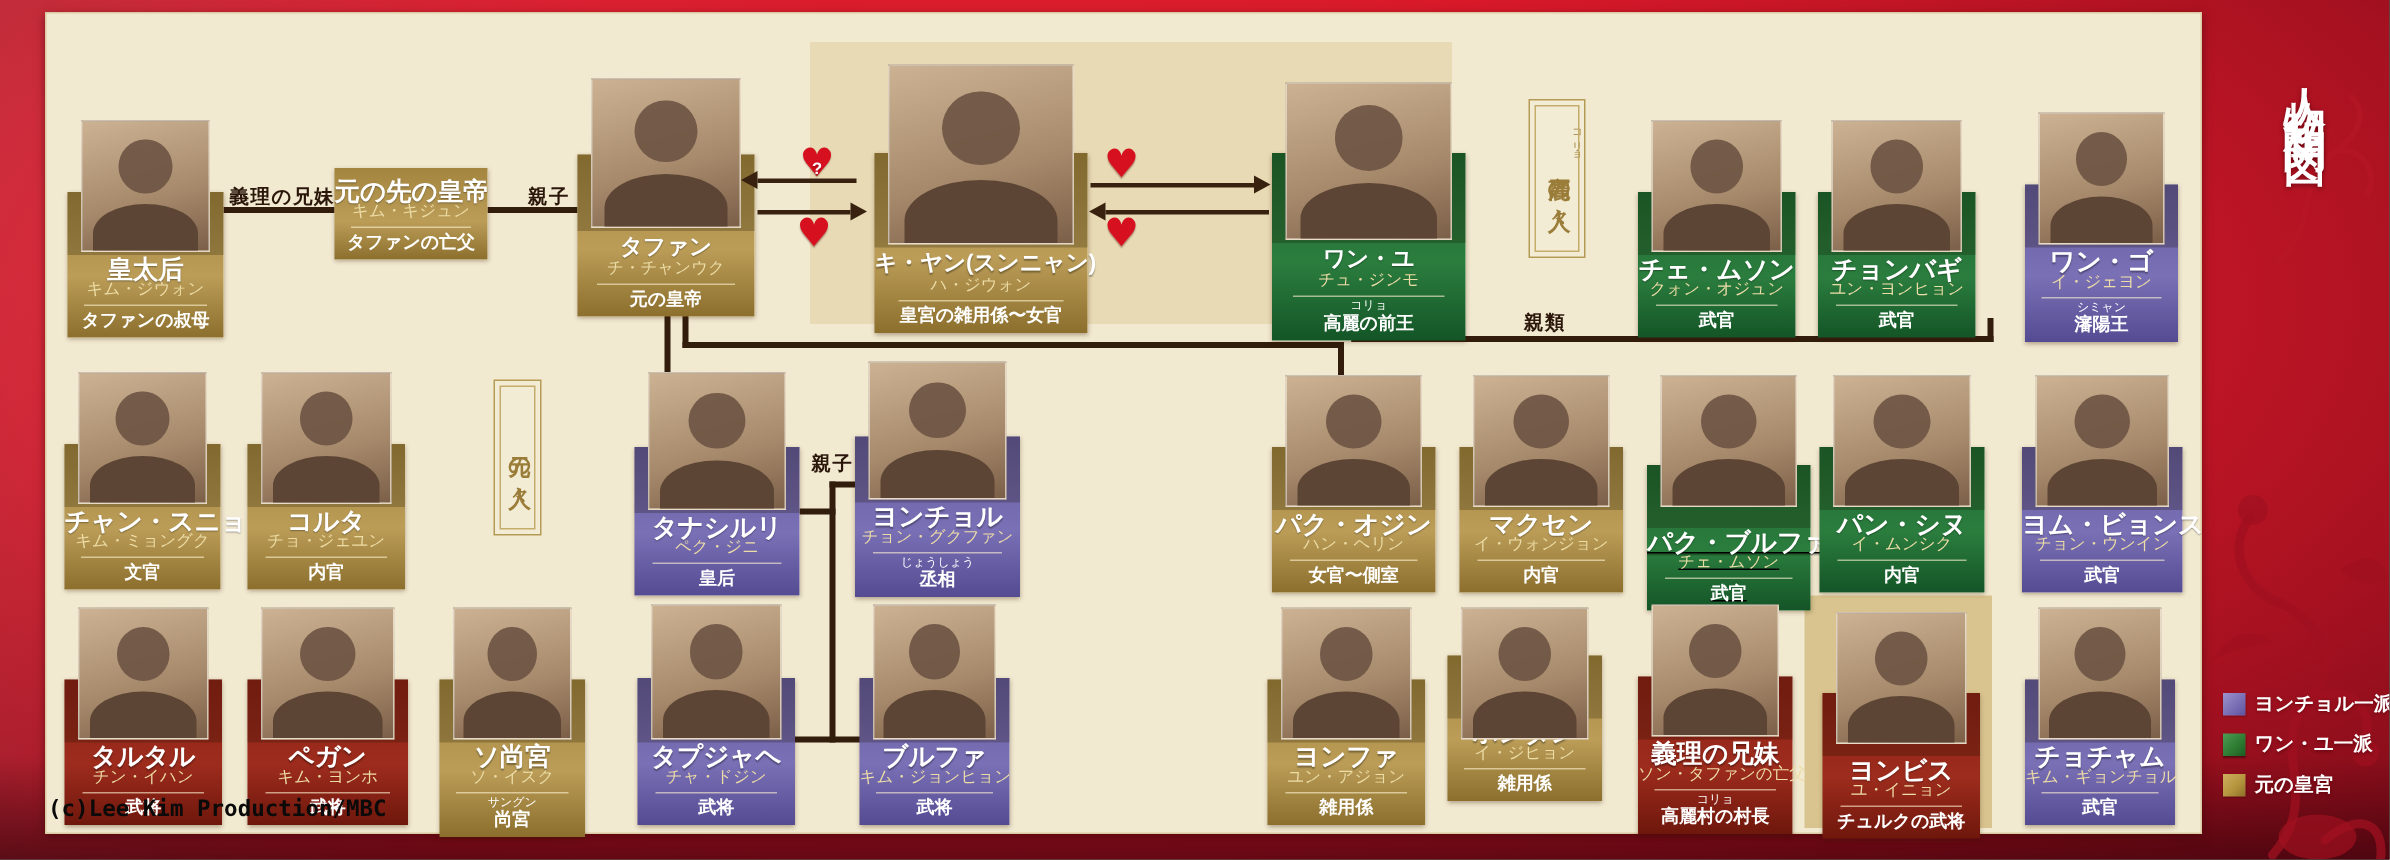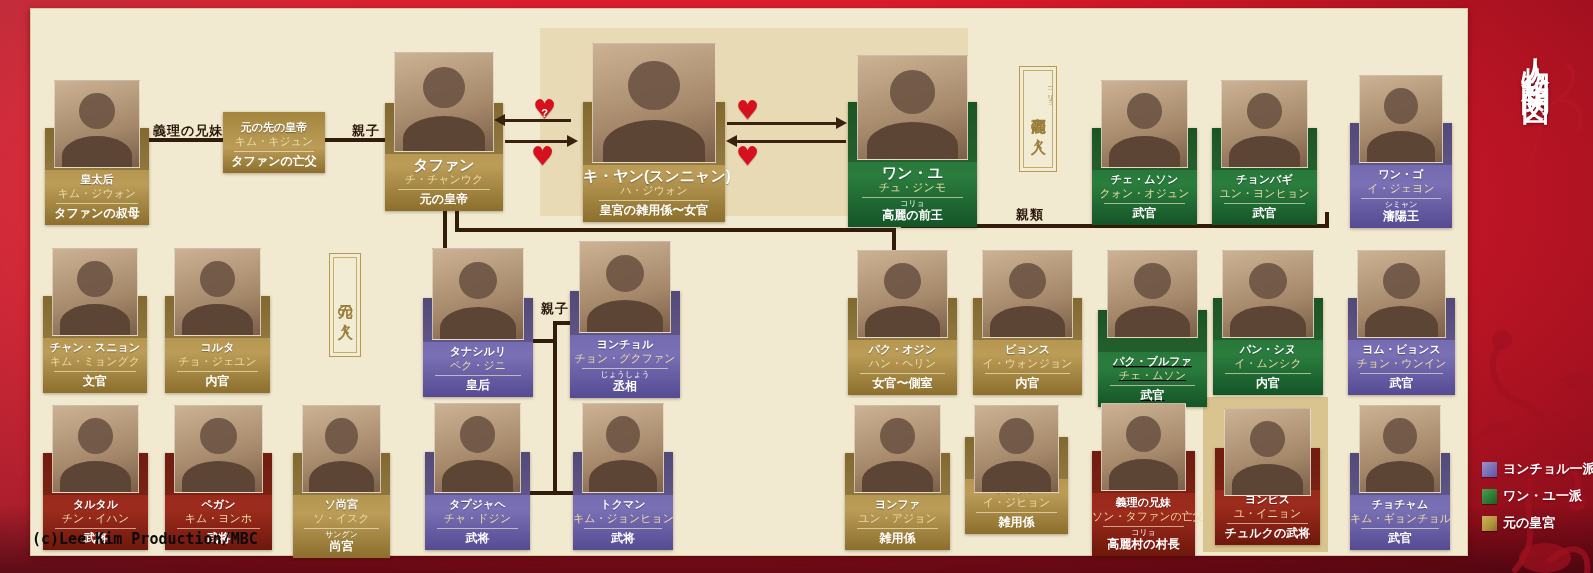--- a/index.html
+++ b/index.html
@@ -34,21 +34,21 @@
     overflow:hidden;
   }
   .photo::before{content:"";position:absolute;left:29%;top:14%;width:42%;height:42%;border-radius:50%;background:#6d5342;opacity:.9;}
   .photo::after{content:"";position:absolute;left:8%;bottom:-10%;width:84%;height:46%;border-radius:50% 50% 0 0;background:#5c4534;}
   .plate{position:absolute;left:0;right:0;z-index:1;text-align:center;padding-bottom:5px;box-shadow:0 1px 3px rgba(60,30,0,.35);}
   .spacer{width:100%;background:rgba(25,15,0,.24);}
   .gold  .plate{background:linear-gradient(180deg,#a3853e 0%,#bb9d58 58%,#8c6f2d 100%);}
   .green .plate{background:linear-gradient(180deg,#1c6a30 0%,#2b7d3e 58%,#145527 100%);}
   .purple .plate{background:linear-gradient(180deg,#655c9e 0%,#7a70b6 58%,#544b92 100%);}
   .red   .plate{background:linear-gradient(180deg,#8c2015 0%,#9d2c1d 58%,#6f170c 100%);}
-  .pname{font-size:11px;font-weight:bold;color:#ffffff;line-height:15px;margin-top:2px;white-space:nowrap;text-shadow:0 1px 1px rgba(0,0,0,.35);}
+  .pname{font-size:17px;font-weight:bold;color:#ffffff;line-height:15px;margin-top:2px;white-space:nowrap;text-shadow:0 1px 1px rgba(0,0,0,.35);}
   .big .pname{font-size:15px;line-height:17px;}
   .pactor{font-size:11px;color:#ecdca6;line-height:13px;white-space:nowrap;}
   .pdiv{border-top:1px solid rgba(255,243,210,.6);width:78%;margin:3px auto 2px auto;}
   .pfuri{font-size:8px;color:#fff;line-height:8px;}
   .prole{font-size:12px;font-weight:bold;color:#fff;line-height:14px;white-space:nowrap;}
   .textonly .plate{position:relative;top:0;padding-top:6px;}
   
   .gbox{
     position:absolute;z-index:2;background:#f3ecd4;border:1px solid #b59a55;box-sizing:border-box;
     display:flex;align-items:center;justify-content:center;
@@ -286,21 +286,21 @@
           <div class="pname">パク・オジン</div>
           <div class="pactor">ハン・ヘリン</div>
           <div class="pdiv"></div>
           <div class="prole">女官〜側室</div>
         </div>
       </div>
       <div class="card gold" style="left: 973px; top: 250px; width: 109px;">
         <div class="photo" style="left:9px;width:91px;height:88px;"></div>
         <div class="plate" style="top:48px;">
           <div class="spacer" style="height:42px;"></div>
-          <div class="pname">ビョンス</div>
+          <div class="pname">マクセン</div>
           <div class="pactor">イ・ウォンジョン</div>
           <div class="pdiv"></div>
           <div class="prole">内官</div>
         </div>
       </div>
       <div class="card green" style="left: 1098px; top: 250px; width: 109px;">
         <div class="photo" style="left:9px;width:91px;height:88px;"></div>
         <div class="plate" style="top:60px;text-decoration:underline;">
           <div class="spacer" style="height:42px;"></div>
           <div class="pname">パク・ブルファ</div>
@@ -367,21 +367,21 @@
           <div class="pname">タプジャヘ</div>
           <div class="pactor">チャ・ドジン</div>
           <div class="pdiv"></div>
           <div class="prole">武将</div>
         </div>
       </div>
       <div class="card purple" style="left: 573px; top: 403px; width: 100px;">
         <div class="photo" style="left:9px;width:82px;height:90px;"></div>
         <div class="plate" style="top:49px;">
           <div class="spacer" style="height:43px;"></div>
-          <div class="pname">トクマン</div>
+          <div class="pname">ブルファ</div>
           <div class="pactor">キム・ジョンヒョン</div>
           <div class="pdiv"></div>
           <div class="prole">武将</div>
         </div>
       </div>
       <div class="card gold" style="left: 845px; top: 405px; width: 105px;">
         <div class="photo" style="left:9px;width:87px;height:88px;"></div>
         <div class="plate" style="top:48px;">
           <div class="spacer" style="height:42px;"></div>
           <div class="pname">ヨンファ</div>
@@ -406,21 +406,21 @@
           <div class="spacer" style="height:42px;"></div>
           <div class="pname">義理の兄妹</div>
           <div class="pactor">ソン・タファンの亡父</div>
           <div class="pdiv"></div>
           <div class="pfuri">コリョ</div>
           <div class="prole">高麗村の村長</div>
         </div>
       </div>
       <div class="card red" style="left: 1215px; top: 408px; width: 105px;">
         <div class="photo" style="left:9px;width:87px;height:88px;"></div>
-        <div class="plate" style="top:40px;">
+        <div class="plate" style="top:54px;">
           <div class="spacer" style="height:42px;"></div>
           <div class="pname">ヨンビス</div>
           <div class="pactor">ユ・イニョン</div>
           <div class="pdiv"></div>
           <div class="prole">チュルクの武将</div>
         </div>
       </div>
       <div class="card purple" style="left: 1350px; top: 405px; width: 100px;">
         <div class="photo" style="left:9px;width:82px;height:88px;"></div>
         <div class="plate" style="top:48px;">

